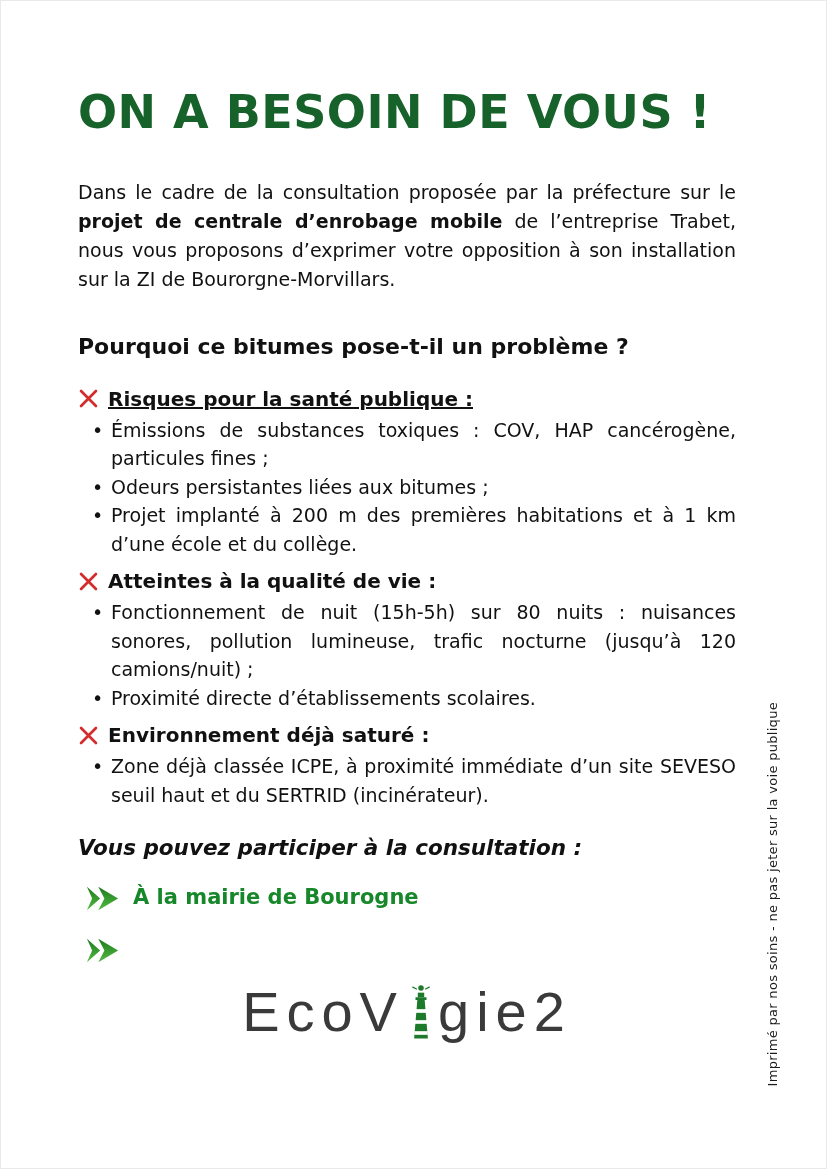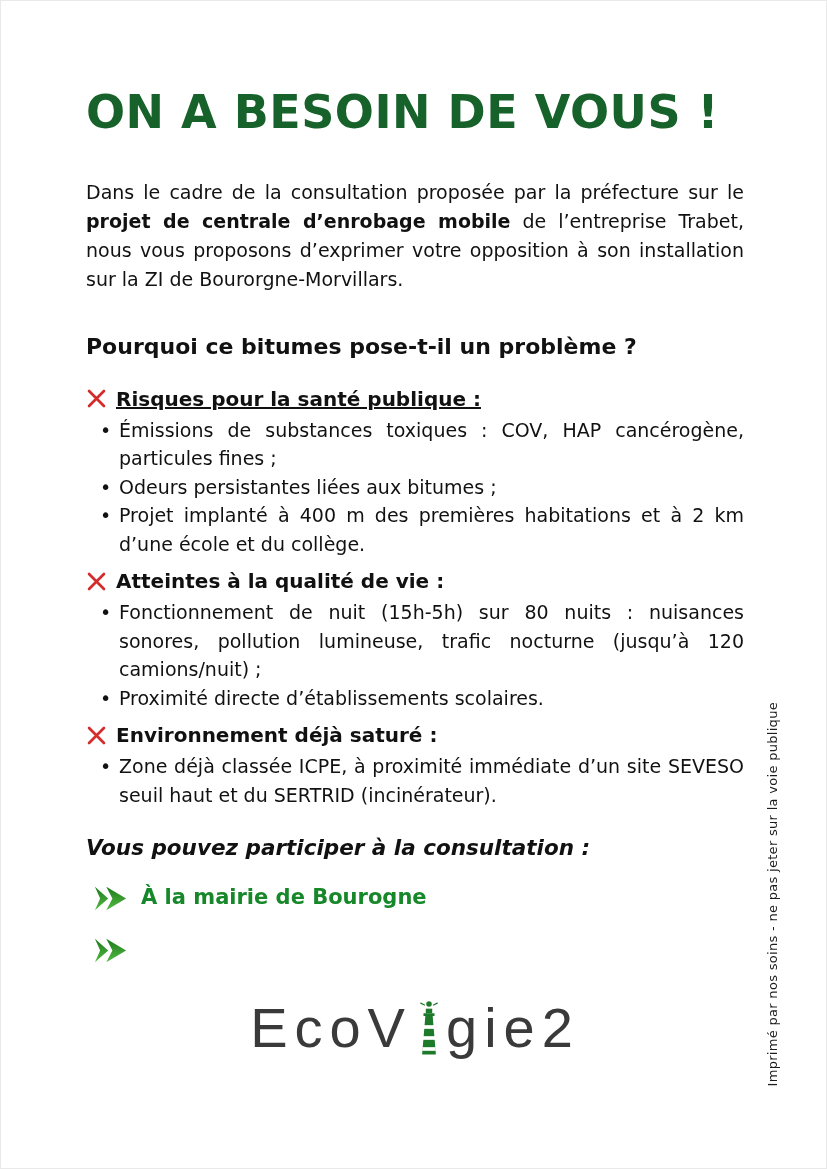--- a/index.html
+++ b/index.html
@@ -9,21 +9,21 @@
     width:827px; height:1169px;
     margin:0 auto;
     background:#ffffff;
     border:1px solid #e9e9e9;
     font-family:"DejaVu Sans","Liberation Sans",sans-serif;
     color:#111111;
     overflow:hidden;
   }
   .content {
     position:absolute;
-    left:85px; top:86px;
+    left:77px; top:86px;
     width:658px;
   }
   .title {
     color:var(--title-green,#16622a);
     font-size:46px;
     line-height:1.1;
     font-weight:bold;
     letter-spacing:0.5px;
     white-space:nowrap;
   }
@@ -88,21 +88,21 @@
   .option-email {
     display:block;
     margin-top:3px;
     color:var(--accent-green,#17882a);
     font-size:14.5px;
     font-weight:bold;
     text-decoration:underline;
     cursor:pointer;
   }
   .logo {
-    margin-top:32px;
+    margin-top:16px;
     display:flex;
     justify-content:center;
     align-items:flex-end;
     gap:4px;
   }
   .logo-text {
     font-family:"Liberation Sans","DejaVu Sans",sans-serif;
     font-weight:300;
     font-size:56px;
     line-height:60px;
@@ -146,21 +146,21 @@
     <div class="section first">
       <div class="sec-head underlined">
         <svg class="x-icon" viewBox="0 0 24 24">
           <path d="M3.5 3.5 L20.5 20.5 M20.5 3.5 L3.5 20.5" stroke="#d42b2b" stroke-width="3.1" stroke-linecap="round" fill="none"></path>
         </svg>
         <span class="sec-head-text">Risques pour la santé publique :</span>
       </div>
       <ul class="bullets">
         <li>Émissions de substances toxiques : COV, HAP cancérogène, particules fines ;</li>
         <li>Odeurs persistantes liées aux bitumes ;</li>
-        <li>Projet implanté à 400 m des premières habitations et à 2 km d’une école et du collège.</li>
+        <li>Projet implanté à 200 m des premières habitations et à 1 km d’une école et du collège.</li>
       </ul>
     </div>
 
     <div class="section">
       <div class="sec-head">
         <svg class="x-icon" viewBox="0 0 24 24">
           <path d="M3.5 3.5 L20.5 20.5 M20.5 3.5 L3.5 20.5" stroke="#d42b2b" stroke-width="3.1" stroke-linecap="round" fill="none"></path>
         </svg>
         <span class="sec-head-text">Atteintes à la qualité de vie :</span>
       </div>

